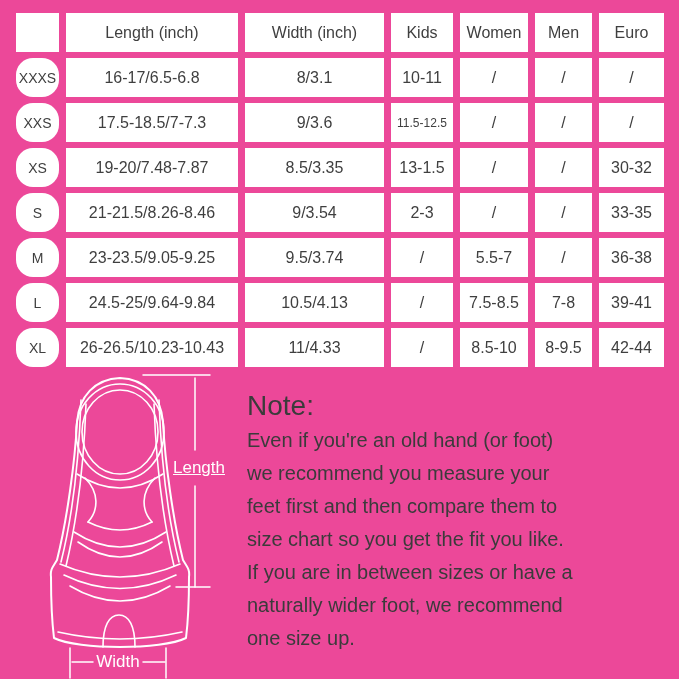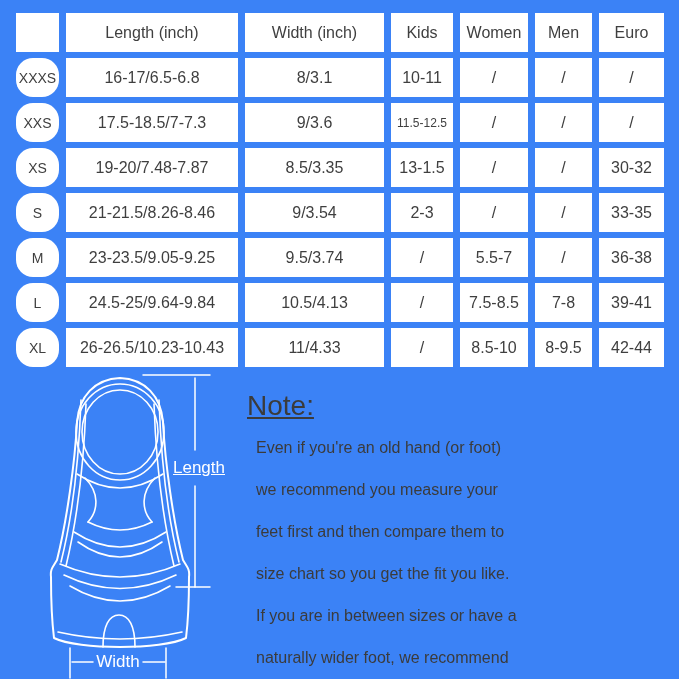--- a/index.html
+++ b/index.html
@@ -1,18 +1,18 @@
 <!DOCTYPE html>
 <html><head>
 <meta charset="utf-8">
 <style>
   html,body{margin:0;padding:0;background:#888;}
   .screen{
     position:relative;width:679px;height:679px;overflow:hidden;
-    background:#3b82f6;
+    background:#ec4899;
     font-family:"Liberation Sans","DejaVu Sans",sans-serif;
   }
   
   .size-table{
     position:absolute;left:16px;top:13px;
     display:grid;
     grid-template-columns:43px 172px 139px 62px 68px 57px 65px;
     grid-auto-rows:39px;
     gap:6px 7px;
   }
@@ -32,22 +32,22 @@
   .fin-svg .outline{stroke-width:2;}
   .fin-svg .detail{stroke-width:1.6;}
   .fin-svg .measure{stroke-width:1.5;}
   .measure-label{
     position:absolute;color:#ffffff;font-size:17px;text-align:center;width:56px;
   }
   .length-label{left:171px;top:458px;text-decoration:underline;}
   .width-label{left:90px;top:652px;}
   
   .note{position:absolute;left:247px;top:390px;color:#3b3b3b;}
-  .note-title{font-size:28px;line-height:32px;margin:0 0 2px 0;text-decoration:underline;}
-  .note-line{margin:9px;font-size:16px;line-height:33px;white-space:nowrap;}
+  .note-title{font-size:28px;line-height:32px;margin:0 0 2px 0;}
+  .note-line{margin:0;font-size:20px;line-height:33px;white-space:nowrap;}
 </style>
 </head>
 <body>
 
 <div class="screen">
 
   <div class="size-table">
     <div class="cell hdr"></div>
     <div class="cell hdr">Length (inch)</div>
     <div class="cell hdr">Width (inch)</div>

